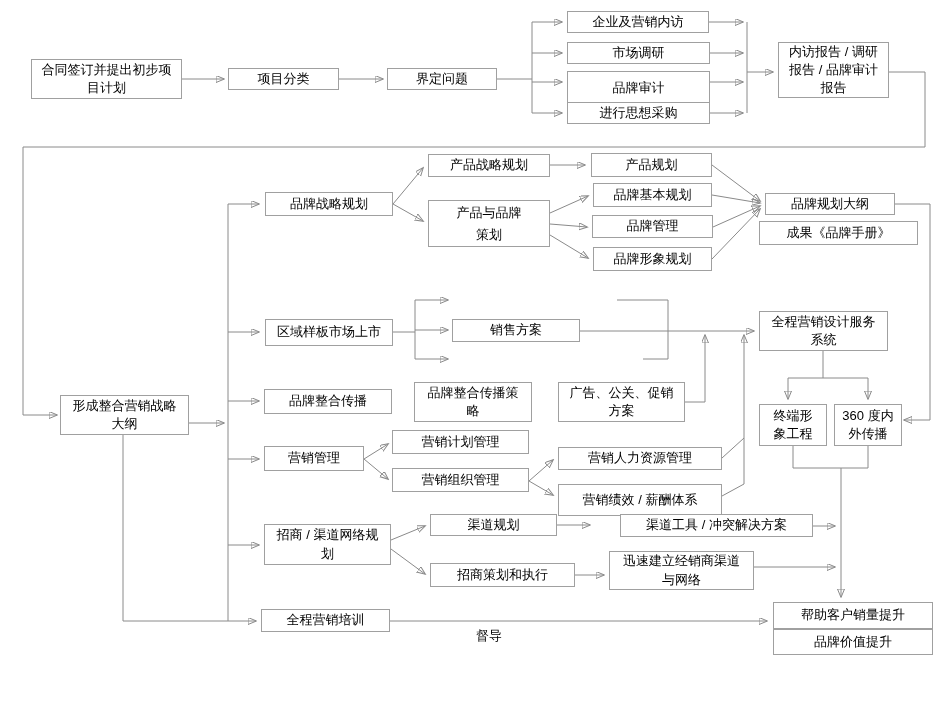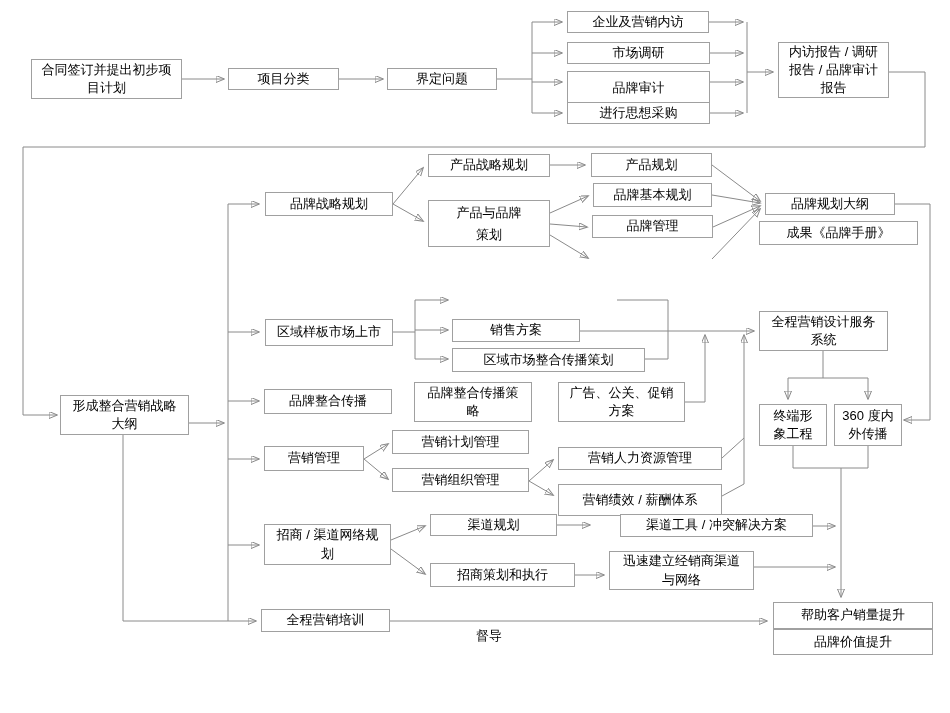--- a/index.html
+++ b/index.html
@@ -112,26 +112,26 @@
   <div class="node" style="left:60px;top:395px;width:129px;height:40px">形成整合营销战略
 大纲</div>
 
   <div class="node" style="left:265px;top:192px;width:128px;height:24px">品牌战略规划</div>
   <div class="node" style="left:428px;top:154px;width:122px;height:23px">产品战略规划</div>
   <div class="node" style="left:428px;top:200px;width:122px;height:47px;line-height:1.65">产品与品牌
 策划</div>
   <div class="node" style="left:591px;top:153px;width:121px;height:24px">产品规划</div>
   <div class="node" style="left:593px;top:183px;width:119px;height:24px">品牌基本规划</div>
   <div class="node" style="left:592px;top:215px;width:121px;height:23px">品牌管理</div>
+  <div class="node" style="left:593px;top:247px;width:119px;height:24px">品牌形象规划</div>
   <div class="node" style="left:765px;top:193px;width:130px;height:22px">品牌规划大纲</div>
   <div class="node" style="left:759px;top:221px;width:159px;height:24px">成果《品牌手册》</div>
 
   <div class="node" style="left:265px;top:319px;width:128px;height:27px">区域样板市场上市</div>
   <div class="node" style="left:452px;top:319px;width:128px;height:23px">销售方案</div>
-  <div class="node" style="left:452px;top:348px;width:193px;height:24px">区域市场整合传播策划</div>
 
   <div class="node" style="left:264px;top:389px;width:128px;height:25px">品牌整合传播</div>
   <div class="node" style="left:414px;top:382px;width:118px;height:40px">品牌整合传播策
 略</div>
   <div class="node" style="left:558px;top:382px;width:127px;height:40px">广告、公关、促销
 方案</div>
 
   <div class="node" style="left:264px;top:446px;width:100px;height:25px">营销管理</div>
   <div class="node" style="left:392px;top:430px;width:137px;height:24px">营销计划管理</div>
   <div class="node" style="left:392px;top:468px;width:137px;height:24px">营销组织管理</div>

